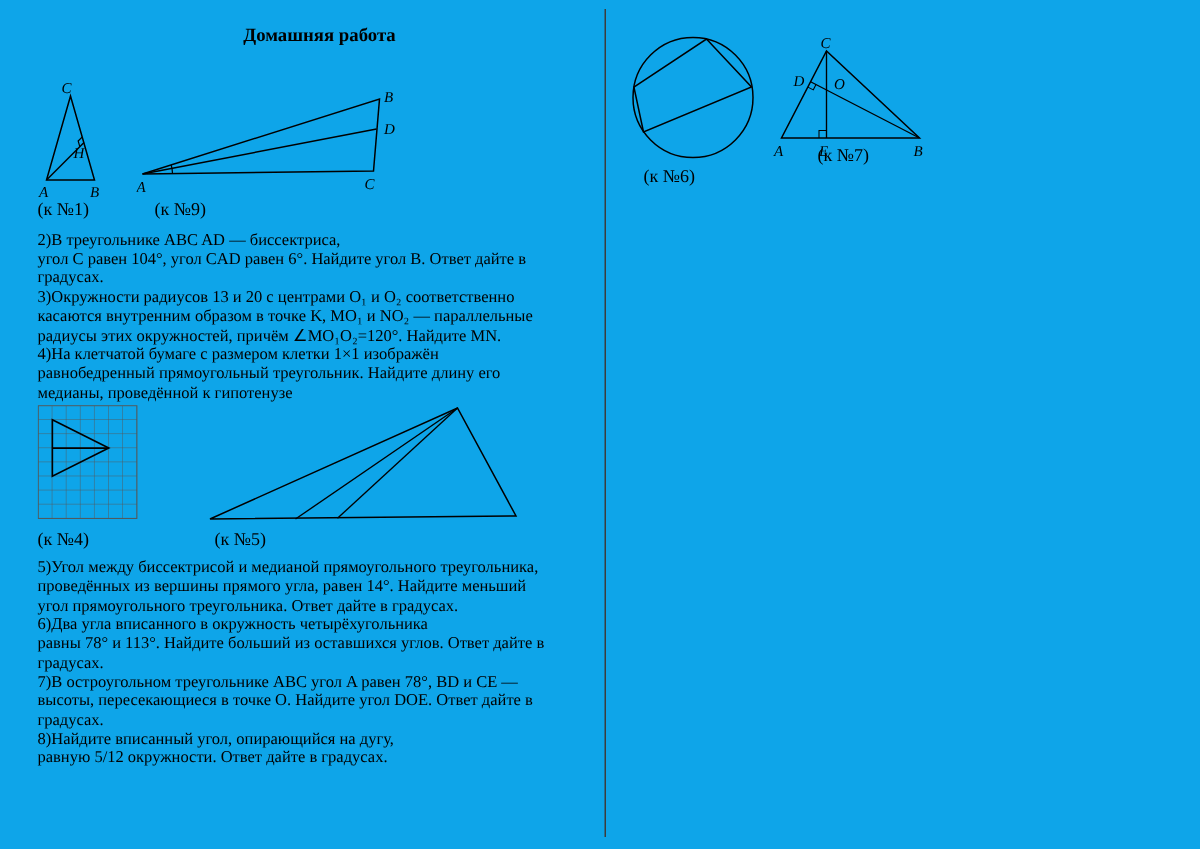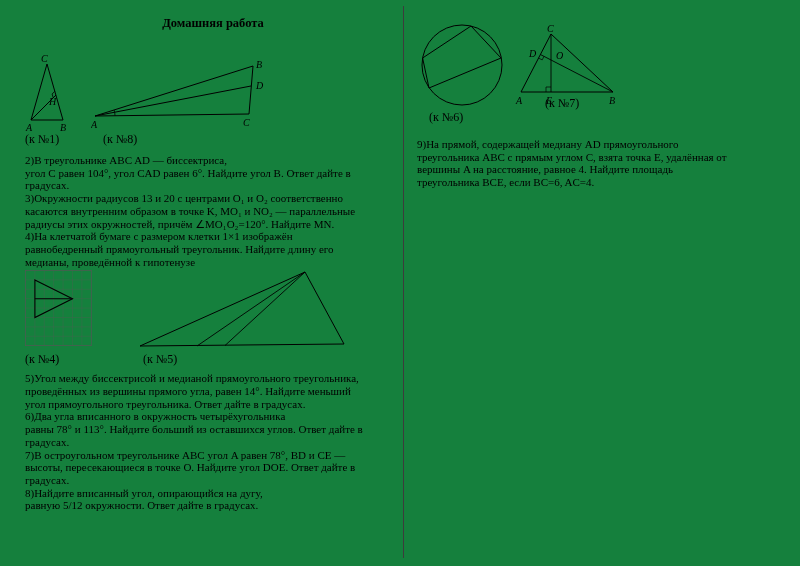--- a/index.html
+++ b/index.html
@@ -1,18 +1,18 @@
 <!DOCTYPE html>
 <html><head>
 <meta charset="utf-8">
 <style>
   * { margin:0; padding:0; box-sizing:border-box; }
   html,body { width:800px; height:566px; background:#fff; }
   body { font-family:"Liberation Serif", serif; color:#000; position:relative; overflow:hidden; }
-  .page { position:absolute; inset:0; background:#15803d; }
+  .page { position:absolute; inset:0; background:#0ea5e9; }
   .divider { position:absolute; left:403px; top:6px; width:1px; height:552px; background:#3c3c3c; }
   .col-left  { position:absolute; left:25px;  top:16px; width:376px; }
   .col-right { position:absolute; left:417px; top:20px; width:372px; }
   .title { text-align:center; font-weight:bold; font-size:12.5px; height:16px; margin-bottom:4px; }
   .problem { font-size:11px; line-height:12.7px; white-space:pre-line; }
   .figrow { position:relative; }
   .figrow svg { position:absolute; }
   .row1 { height:94px; margin-top:20px; }
   .row2 { height:96px; }
   .rowR { height:104px; }
@@ -46,21 +46,21 @@
       <svg style="left:66px;top:6px" width="178" height="72" viewBox="0 0 178 72">
         <polygon points="4,58 162,8 158,56" fill="none" stroke="#000" stroke-width="1"></polygon>
         <line x1="4" y1="58" x2="160" y2="28" stroke="#000" stroke-width="1"></line>
         <path d="M 23.1 52 A 20 20 0 0 1 24 57.7" fill="none" stroke="#000" stroke-width="0.8"></path>
         <text x="165" y="10">B</text>
         <text x="165" y="31">D</text>
         <text x="0" y="70">A</text>
         <text x="152" y="68">C</text>
       </svg>
       <div class="caption" style="left:0;top:80px">(к №1)</div>
-      <div class="caption" style="left:78px;top:80px">(к №8)</div>
+      <div class="caption" style="left:78px;top:80px">(к №9)</div>
     </div>
 
     <div class="problem mt8">2)В треугольнике ABC AD — биссектриса,
 угол C равен 104°, угол CAD равен 6°. Найдите угол B. Ответ дайте в
 градусах.</div>
     <div class="problem">3)Окружности радиусов 13 и 20 с центрами O₁ и O₂ соответственно
 касаются внутренним образом в точке K, MO₁ и NO₂ — параллельные
 радиусы этих окружностей, причём ∠MO₁O₂=120°. Найдите MN.</div>
     <div class="problem">4)На клетчатой бумаге с размером клетки 1×1 изображён
 равнобедренный прямоугольный треугольник. Найдите длину его
@@ -119,18 +119,14 @@
         <text x="14" y="33">D</text>
         <text x="41" y="35">O</text>
         <text x="1" y="80">A</text>
         <text x="31" y="80">E</text>
         <text x="94" y="80">B</text>
       </svg>
       <div class="caption" style="left:12px;top:90px">(к №6)</div>
       <div class="caption" style="left:128px;top:76px">(к №7)</div>
     </div>
 
-    <div class="problem mt14">9)На прямой, содержащей медиану AD прямоугольного
-треугольника ABC с прямым углом C, взята точка E, удалённая от
-вершины A на расстояние, равное 4. Найдите площадь
-треугольника BCE, если BC=6, AC=4.</div>
   </div>
 </div>
 
 </body></html>

